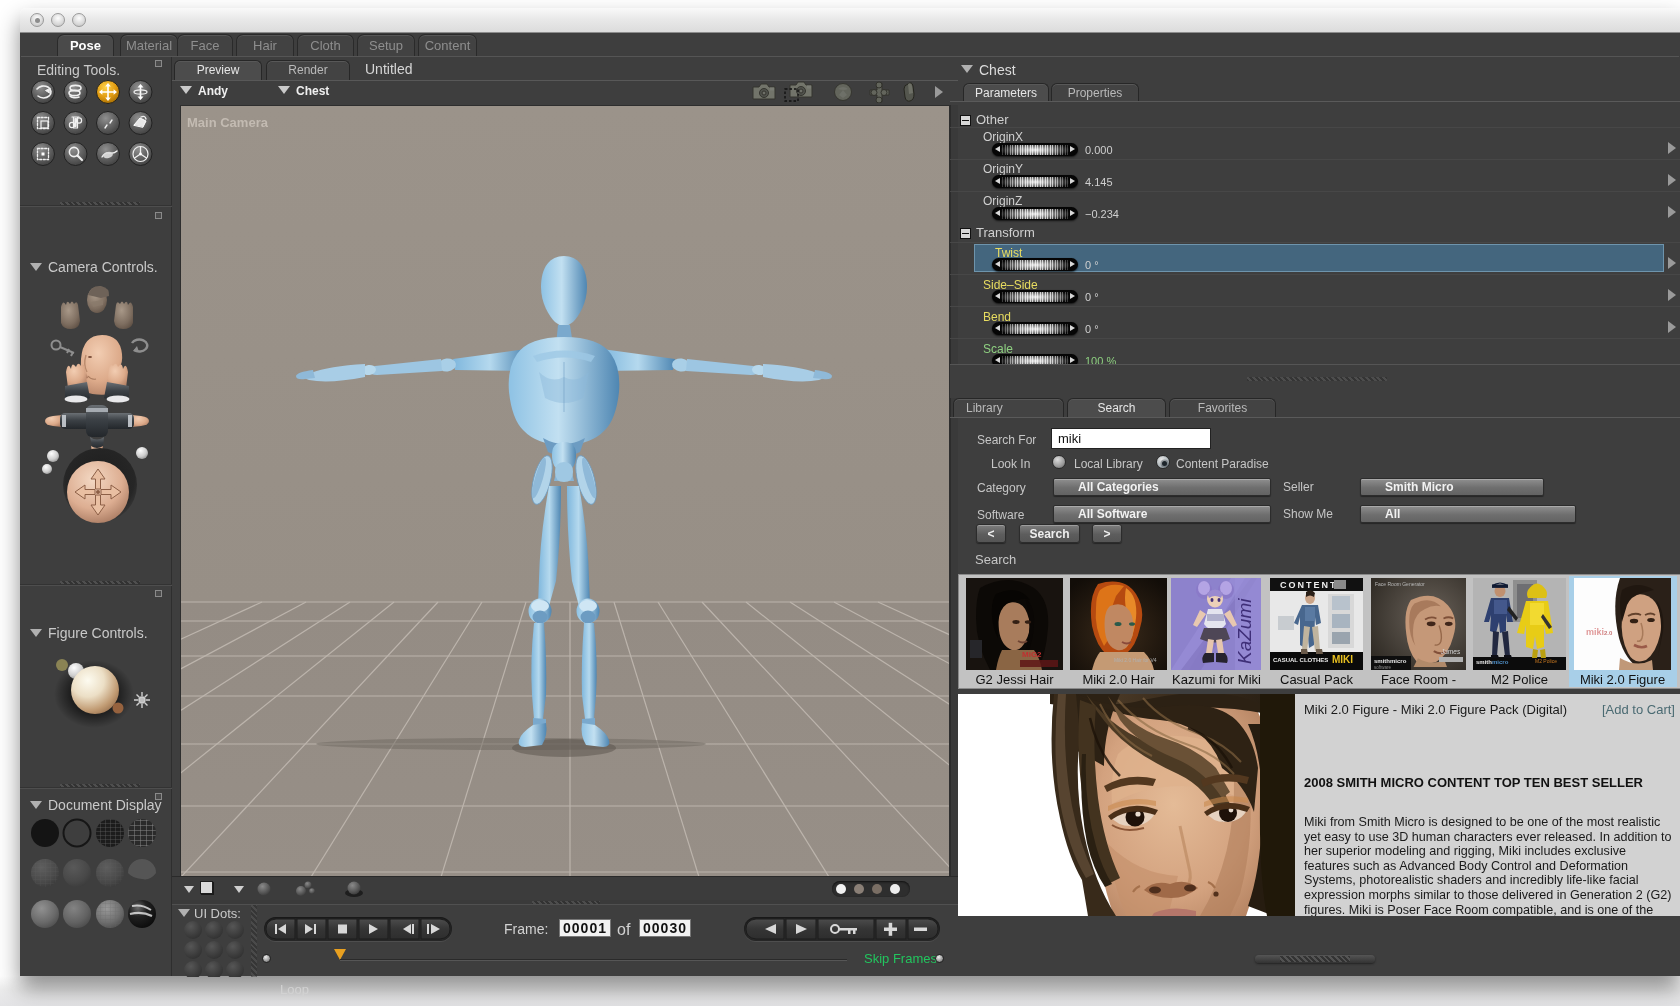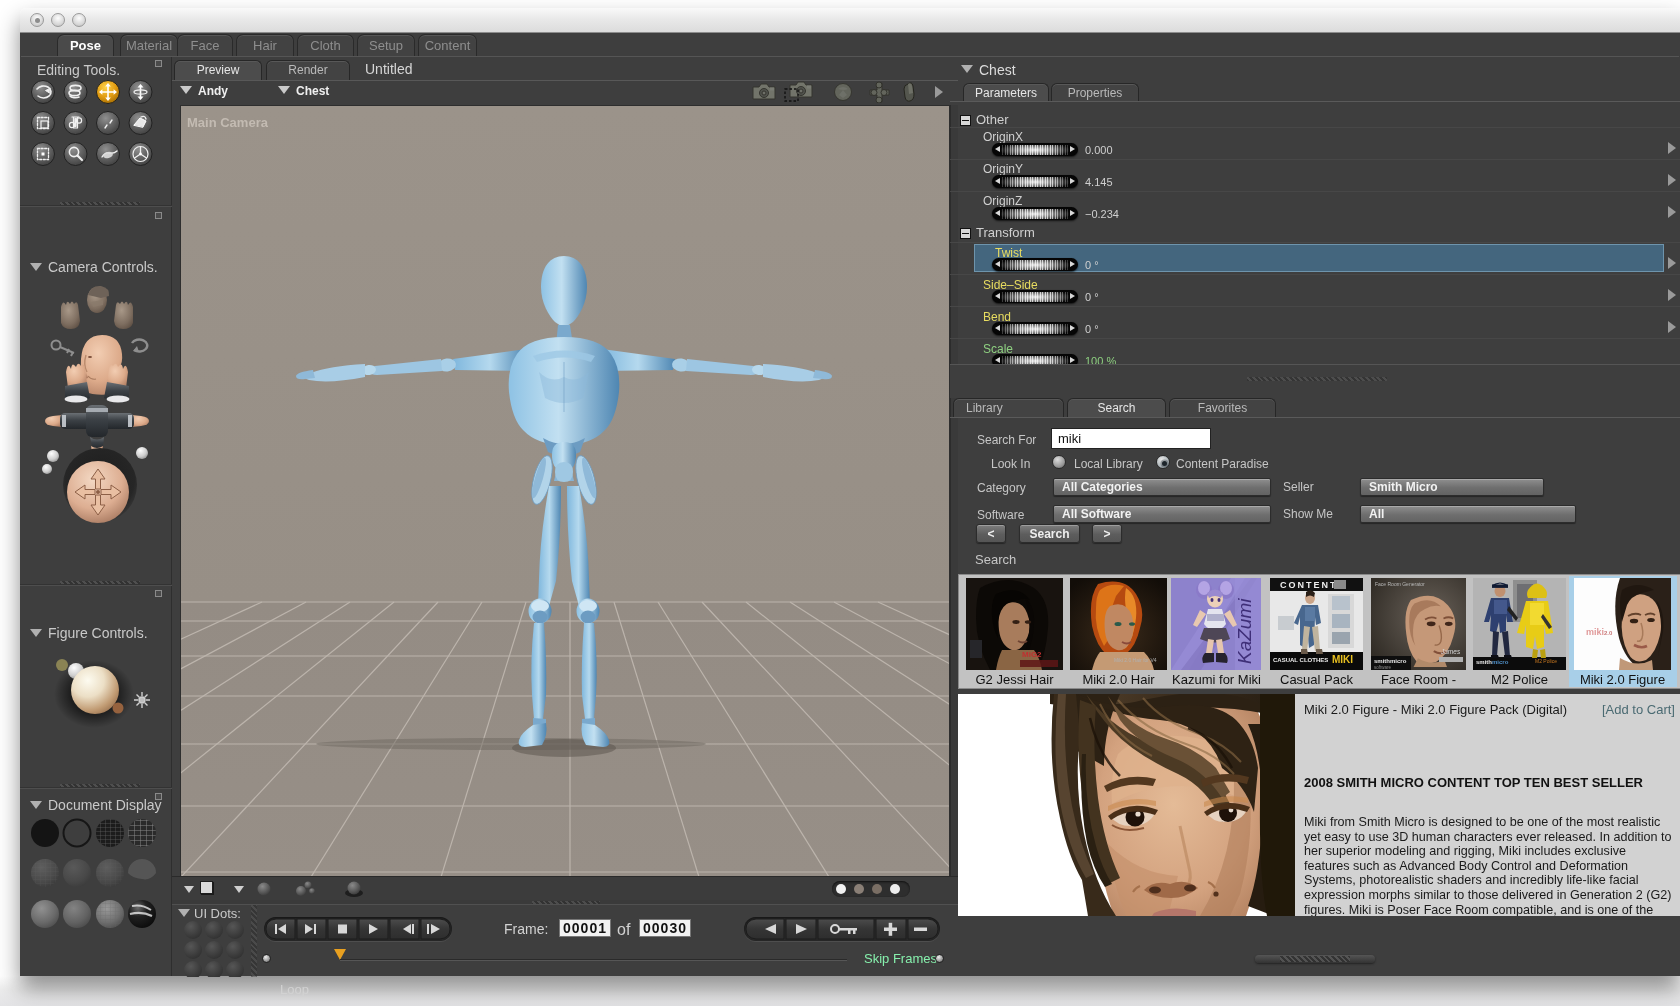--- a/index.html
+++ b/index.html
@@ -33,21 +33,21 @@
 .dial b{position:absolute;top:3.2px;width:0;height:0;border-top:3.4px solid transparent;border-bottom:3.4px solid transparent;}
 .dial b.l{left:3px;border-right:5px solid #d8d8d8;}
 .dial b.r{right:3px;border-left:5px solid #d8d8d8;}
 .pval{position:absolute;color:#cfcfcf;font-size:11px;}
 .plab{position:absolute;color:#d0d0d0;font-size:12px;}
 .rarr{position:absolute;width:0;height:0;border-top:6px solid transparent;border-bottom:6px solid transparent;border-left:8px solid #9a9a9a;}
 
 .gbox{position:absolute;width:11px;height:11px;background:#d8d8d8;border:1px solid #111;}
 .gbox:before{content:"";position:absolute;left:1px;right:1px;top:4px;height:1px;background:#111;}
 
-.drop{position:absolute;height:18px;background:linear-gradient(#8f8f8f,#6e6e6e 55%,#636363);border:1px solid #2c2c2c;border-radius:2px;color:#f2f2f2;font-size:12px;font-weight:bold;line-height:17px;padding-left:8px;box-shadow:inset 0 1px 0 rgba(255,255,255,.25),0 1px 1px rgba(0,0,0,.4);}
+.drop{position:absolute;height:18px;background:linear-gradient(#8f8f8f,#6e6e6e 55%,#636363);border:1px solid #2c2c2c;border-radius:2px;color:#f2f2f2;font-size:12px;font-weight:bold;line-height:17px;padding-left:24px;box-shadow:inset 0 1px 0 rgba(255,255,255,.25),0 1px 1px rgba(0,0,0,.4);}
 .btn{position:absolute;background:linear-gradient(#7e7e7e,#5d5d5d 55%,#555);border:1px solid #2c2c2c;border-radius:3px;color:#eee;font-size:12px;font-weight:bold;text-align:center;box-shadow:inset 0 1px 0 rgba(255,255,255,.25),0 1px 1px rgba(0,0,0,.4);}
 .flab{position:absolute;color:#c6c6c6;font-size:12px;}
 </style>
 </head>
 <body>
 <div id="page">
   <div id="win">
     <div id="titlebar">
       <div class="tl" style="left:10px;">
           <div style="position:absolute;left:3.5px;top:3.5px;width:5px;height:5px;border-radius:50%;background:#8c8c8c;"></div>
@@ -568,21 +568,21 @@
           <rect x="140" y="10.5" width="13" height="3.5"></rect>
             <rect x="144.7" y="5.8" width="3.5" height="13"></rect>
           <rect x="170" y="10.5" width="13" height="3.5"></rect>
         </g>
       </svg>
 
       <div class="abs" style="left:90px;top:49px;width:9px;height:9px;border-radius:50%;background:radial-gradient(circle at 38% 30%,#eee,#999 60%,#555);border:1px solid #222;"></div>
       <div class="abs" style="left:108px;top:46px;color:#d2d2d2;font-size:13px;margin-top:31px;">Loop</div>
       <div class="abs" style="left:162px;top:44px;width:0;height:0;border-left:6px solid transparent;border-right:6px solid transparent;border-top:11px solid #e8a020;"></div>
       <div class="abs" style="left:168px;top:54px;width:507px;height:2px;background:#2a2a2a;border-bottom:1px solid #565656;"></div>
-      <div class="abs" style="left:692px;top:46px;color:#86efac;font-size:13px;">Skip Frames</div>
+      <div class="abs" style="left:692px;top:46px;color:#22c55e;font-size:13px;">Skip Frames</div>
       <div class="abs" style="left:763px;top:49px;width:9px;height:9px;border-radius:50%;background:radial-gradient(circle at 38% 30%,#eee,#999 60%,#555);border:1px solid #222;"></div>
     </div>
 
     <div class="abs" style="left:778px;top:48px;width:8px;height:771px;background:#3a3a3a;border-left:1px solid #2c2c2c;"></div>
   </div>
 
   <div id="right" class="abs" style="left:950px;top:57px;width:730px;height:919px;">
     <div class="abs tri" style="left:11px;top:8px;"></div>
     <div class="abs ptitle" style="left:29px;top:5px;font-size:14px;color:#dcdcdc;">Chest</div>
     <div class="stab on" style="left:13px;top:26px;width:86px;height:18px;">Parameters</div>

